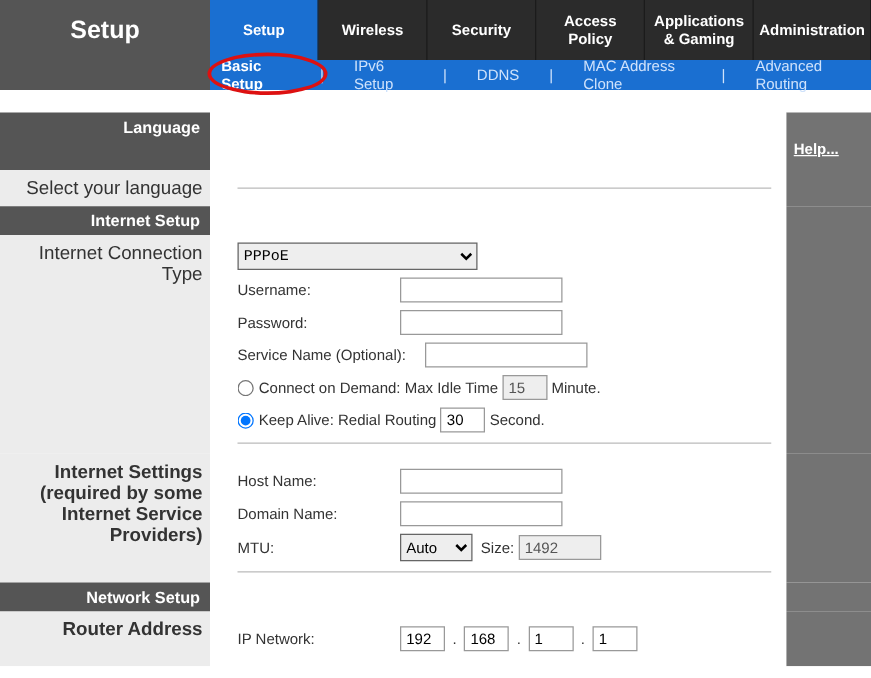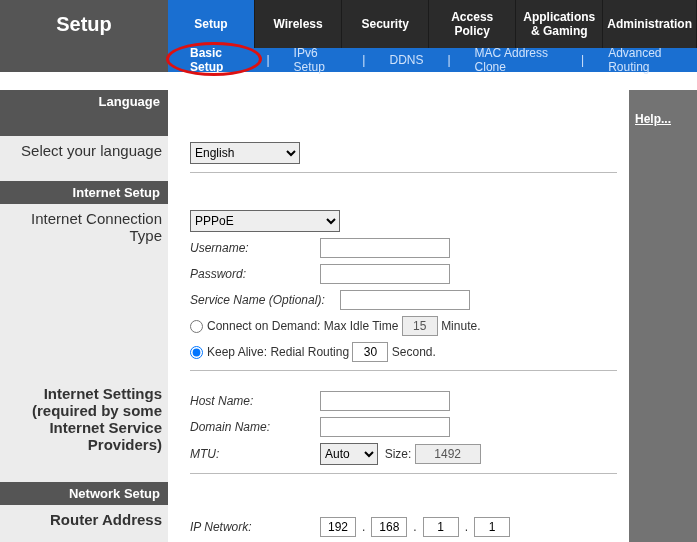--- a/index.html
+++ b/index.html
@@ -4,40 +4,40 @@
 <style>
   * { box-sizing: border-box; margin: 0; padding: 0; }
   body { font-family: Arial, sans-serif; font-size: 12px; color: #333; background:#fff; width:697px; }
   .topbar { display:flex; height:48px; }
   .logo { width:168px; background:#555; color:#fff; font-weight:bold; font-size:20px; display:flex; align-items:center; justify-content:center; }
   .tabs { flex:1; display:flex; background:#2b2b2b; }
   .tab { flex:1; color:#fff; display:flex; align-items:center; justify-content:center; font-weight:bold; font-size:12px; border-right:1px solid #1b1b1b; cursor:pointer; text-align:center; padding:0 4px;}
   .tab.active { background:#1a6fd1; }
   .subnavbar { display:flex; height:24px; }
   .subnav-left { width:168px; background:#555; }
-  .subnav { flex:1; background:#1a6fd1; display:flex; align-items:center; padding-left:14px; gap:12px; color:#cfe2fb; font-size:12px; position:relative;}
+  .subnav { flex:1; background:#1a6fd1; display:flex; align-items:center; padding-left:1px; gap:12px; color:#cfe2fb; font-size:12px; position:relative;}
   .subnav .item { color:#cfe2fb; cursor:pointer; padding:0 8px;}
   .subnav .sep { color:#cfe2fb; padding:0 4px;}
   .subnav .item.active { color:#fff; font-weight:bold; }
   .subnav .item.adv { margin-left:auto; padding-right:14px;}
   .circle-highlight { position:absolute; border:3px solid #d11; border-radius:50%; pointer-events:none; }
   .content-row { display:flex; }
   .leftcol { width:168px; background:#ececec; text-align:right; padding:6px 6px 6px 2px; font-size:15px;}
   .leftcol.header { background:#555; color:#fff; font-weight:bold; font-size:13px; padding:4px 8px; }
   .rightcol { flex:1; display:flex; }
   .formarea { flex:1; padding:6px 12px 6px 22px; background:#fff; position:relative;}
   .helparea { width:68px; background:#737373; color:#fff; padding:10px 6px;}
   .helparea a { color:#fff; text-decoration:underline; font-weight:bold; cursor:pointer;}
   .row { display:flex; align-items:center; margin:6px 0; }
-  .lbl { width:130px;font-style:italic; }
+  .lbl { width:130px; }
   input[type=text], input[type=password] { border:1px solid #999; height:20px; padding:2px 4px; font-size:12px;}
   .txt-wide { width:130px; }
-  .txt-small { width:36px; text-align:center;}
+  .txt-small { width:36px; }
   select { border:1px solid #666; background:#eee; height:22px; font-size:12px;}
-  .sel-conn { width:150px; }
+  .sel-conn { width:192px;font-family:Liberation Mono, monospace; }
   .sel-lang { width:110px;}
   .sel-mtu { width:58px;}
   hr.sep { border:none; border-top:1px solid #bbb; margin:8px 0 2px 0;}
   .radio { margin-right:4px;}
   .ipdot { padding:0 6px;}
   .readonly { background:#eee; color:#555;}
 </style>
 </head>
 <body>
 
@@ -76,23 +76,20 @@
     <div class="helparea" style="padding-top:22px;">
       <a>Help...</a>
     </div>
   </div>
 </div>
 
 <div class="content-row">
   <div class="leftcol">Select your language</div>
   <div class="rightcol">
     <div class="formarea">
-      <select class="sel-lang">
-        <option>English</option>
-      </select>
       <hr class="sep">
     </div>
     <div class="helparea"></div>
   </div>
 </div>
 
 <div class="content-row">
   <div class="leftcol header" style="position:relative;">Internet Setup</div>
   <div class="rightcol">
       <div class="formarea"></div>

